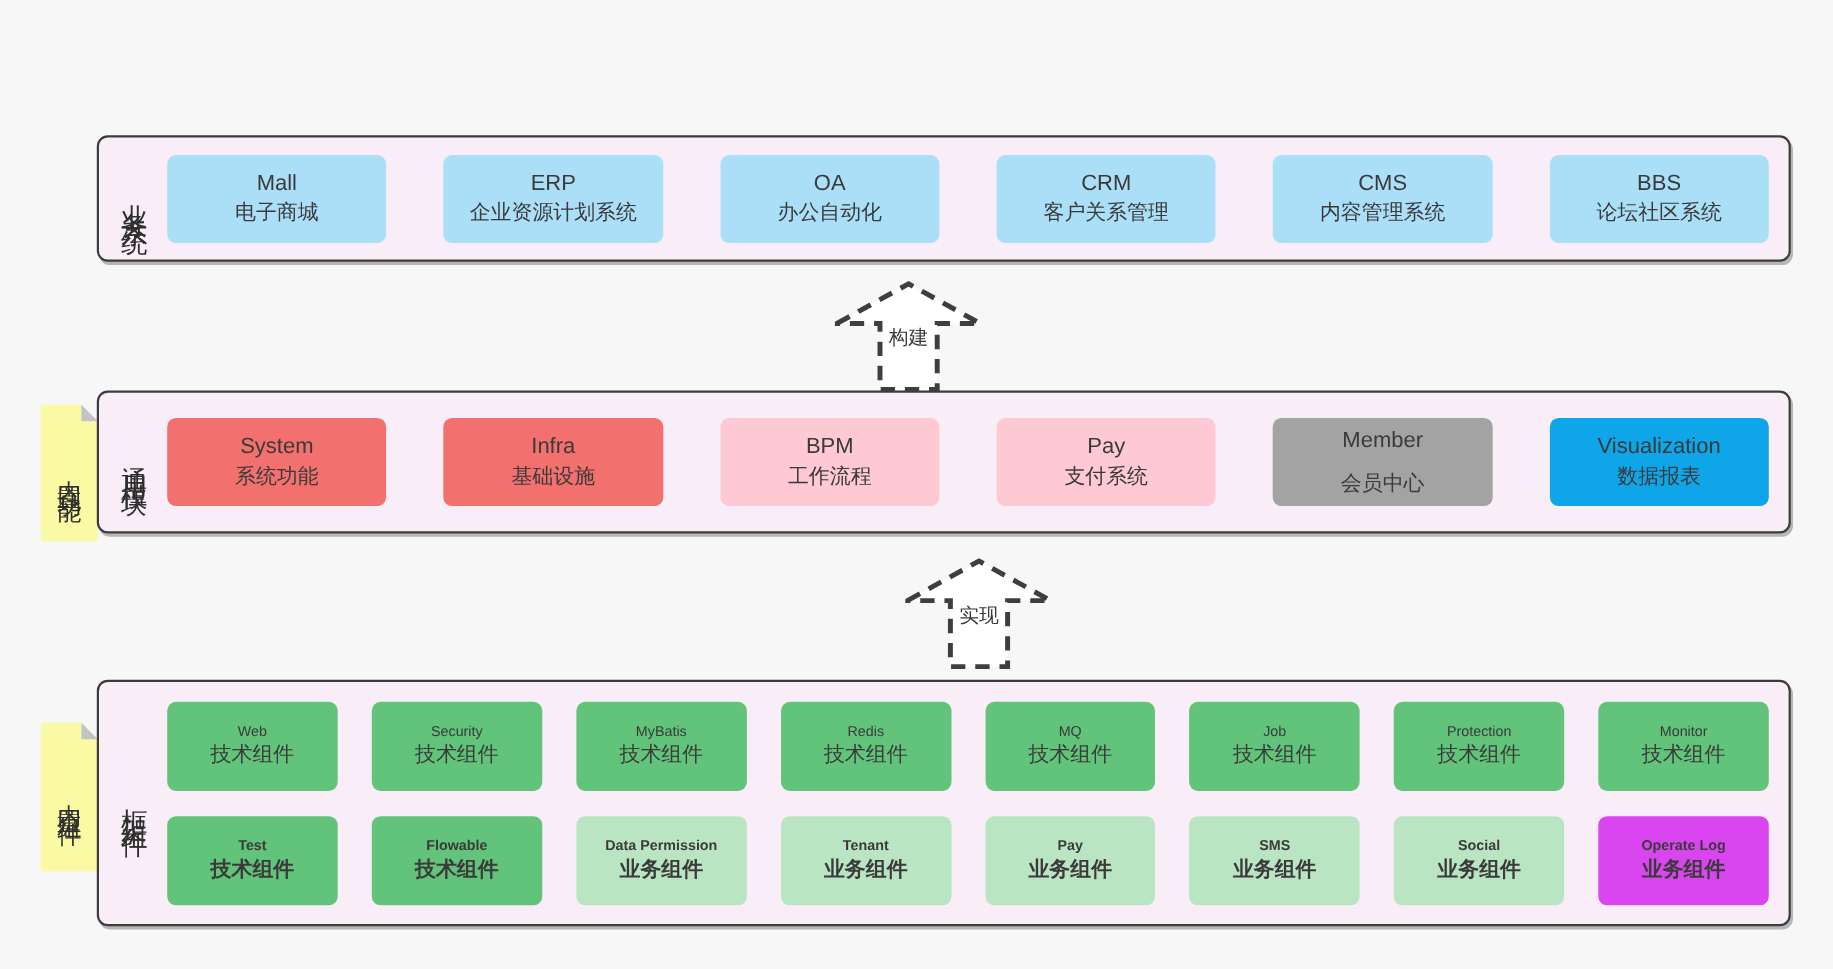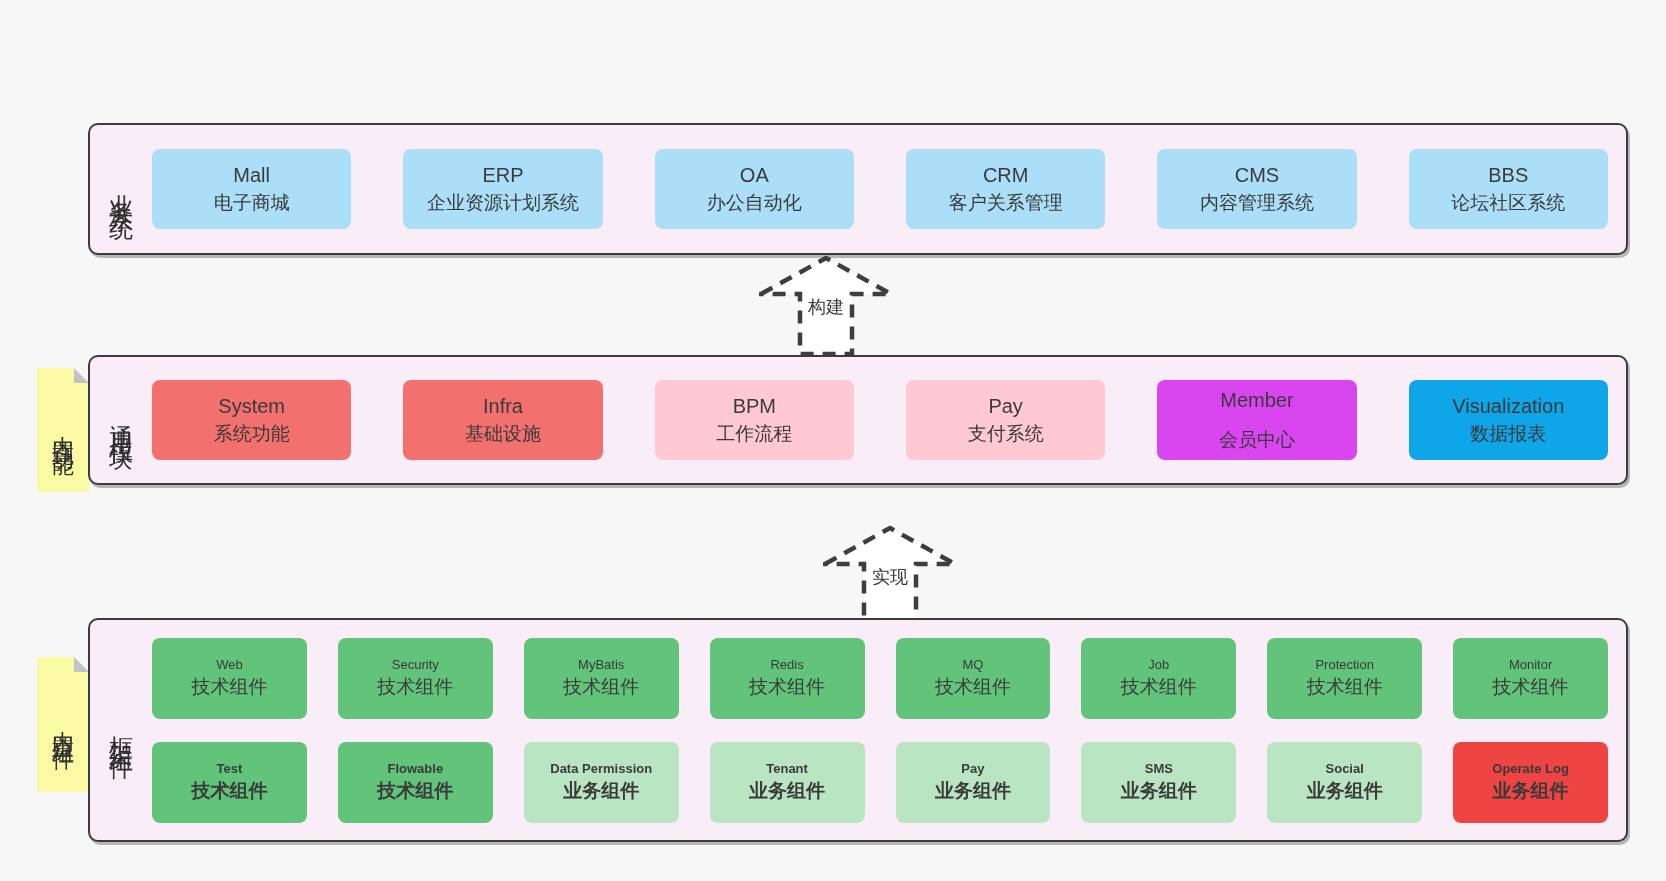--- a/index.html
+++ b/index.html
@@ -19,21 +19,21 @@
     position:absolute;
     left:88px;width:1540px;
     background:#f9eef7;
     border:2px solid #3c3c3c;
     border-radius:10px;
     box-sizing:border-box;
     box-shadow:2px 3px 0 rgba(60,60,60,.35);
     display:flex;
     z-index:1;
   }
-  .band-1{top:123px;height:132px;}
+  .band-1{top:123px;height:115px;}
   .band-2{top:355px;height:130px;}
   .band-3{top:618px;height:224px;}
   .band-label{
     flex:none;width:62px;
     display:flex;align-items:center;justify-content:center;
     writing-mode:vertical-rl;text-orientation:upright;
     font-size:24px;letter-spacing:7px;color:#2f2f2f;
   }
   .band-content{
     flex:1;
@@ -71,21 +71,21 @@
     position:absolute;top:0;right:0;
     width:0;height:0;
     border-top:15px solid #f7f7f7;
     border-left:15px solid #c3c3c3;
   }
   
   .arrow{
     position:absolute;width:134px;height:104px;z-index:0;
   }
   .arrow-1{left:759px;top:254px;}
-  .arrow-2{left:823px;top:524px;}
+  .arrow-2{left:823px;top:506px;}
   .arrow svg{position:absolute;inset:0;}
   .arrow-label{
     position:absolute;left:50%;top:40px;
     transform:translateX(-50%);
     background:#ffffff;
     padding:1px 3px;
     font-size:18px;color:#3a3a3a;
     white-space:nowrap;
   }
 </style>
@@ -153,21 +153,21 @@
             <div class="box-desc">基础设施</div>
           </div>
           <div class="box" style="background: rgb(254, 201, 211);">
             <div class="box-name">BPM</div>
             <div class="box-desc">工作流程</div>
           </div>
           <div class="box" style="background: rgb(254, 201, 211);">
             <div class="box-name">Pay</div>
             <div class="box-desc">支付系统</div>
           </div>
-          <div class="box" style="background: #d946ef; gap: 12px;">
+          <div class="box" style="background: #a3a3a3; gap: 12px;">
             <div class="box-name">Member</div>
             <div class="box-desc">会员中心</div>
           </div>
           <div class="box" style="background: #0ea5e9;">
             <div class="box-name">Visualization</div>
             <div class="box-desc">数据报表</div>
           </div>
         </div>
     </div>
   </div>
@@ -238,21 +238,21 @@
             <div class="box-desc">业务组件</div>
           </div>
           <div class="box" style="background: rgb(186, 229, 195);">
             <div class="box-name">SMS</div>
             <div class="box-desc">业务组件</div>
           </div>
           <div class="box" style="background: rgb(186, 229, 195);">
             <div class="box-name">Social</div>
             <div class="box-desc">业务组件</div>
           </div>
-          <div class="box" style="background: #ef4444;">
+          <div class="box" style="background: #d946ef;">
             <div class="box-name">Operate Log</div>
             <div class="box-desc">业务组件</div>
           </div>
         </div>
     </div>
   </div>
 
 </div>
 
 </body></html>

